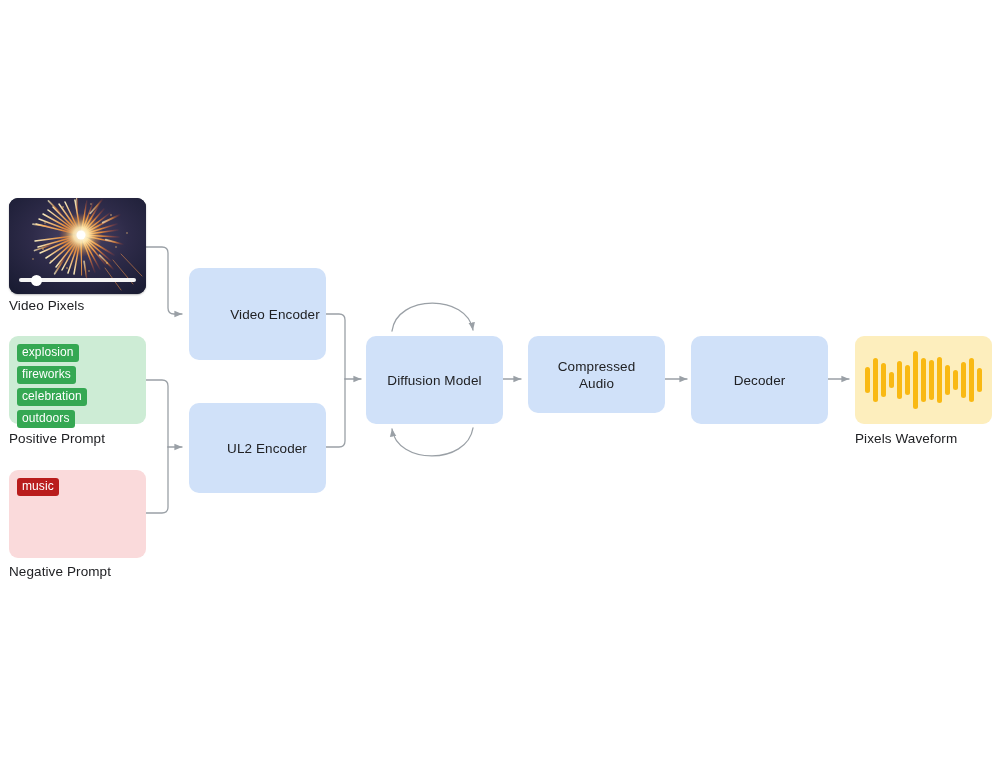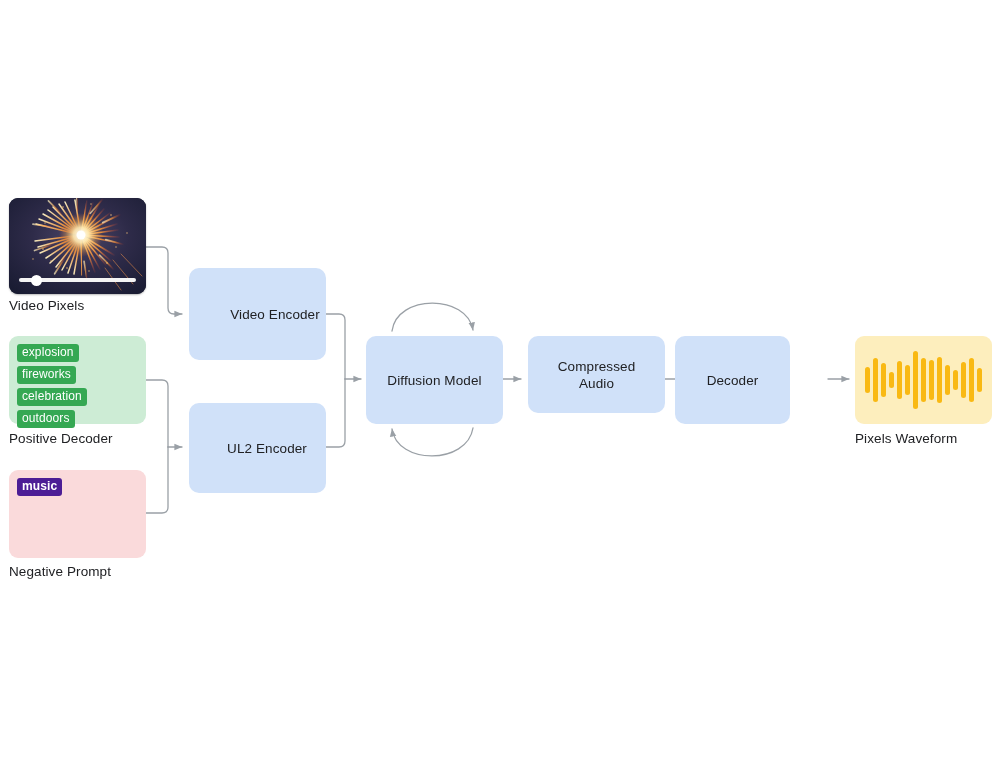--- a/index.html
+++ b/index.html
@@ -112,21 +112,21 @@
     display: inline-block;
     border-radius: 3px;
     padding: 1px 5px 2px 5px;
     font-size: 12px;
     line-height: 15px;
     color: #ffffff;
     letter-spacing: .1px;
     white-space: nowrap;
   }
   .tag-green { background: #35a853; }
-  .tag-red   { background: #4c1d95; font-weight: bold; }
+  .tag-red   { background: #b91c1c; }
   
   #audio-panel {
     position: absolute;
     left: 855px;
     top: 336px;
     width: 137px;
     height: 88px;
     border-radius: 9px;
     background: #fdeebd;
     display: flex;
@@ -283,21 +283,21 @@
   <div class="caption" style="left:9px; top:298px; width:137px;">Video Pixels</div>
 
   <div id="positive-panel" class="prompt-panel">
     <div class="tag-wrap">
       <span class="tag tag-green">explosion</span>
       <span class="tag tag-green">fireworks</span>
       <span class="tag tag-green">celebration</span>
       <span class="tag tag-green">outdoors</span>
     </div>
   </div>
-  <div class="caption" style="left:9px; top:431px; width:137px;">Positive Decoder</div>
+  <div class="caption" style="left:9px; top:431px; width:137px;">Positive Prompt</div>
 
   <div id="negative-panel" class="prompt-panel">
     <div class="tag-wrap">
       <span class="tag tag-red">music</span>
     </div>
   </div>
   <div class="caption" style="left:9px; top:564px; width:137px;">Negative Prompt</div>
 
   <div class="node node-blue" style="left:189px; top:268px; width:137px; height:92px;padding-left:35px;">
     <span class="node-label">Video Encoder</span>
@@ -309,21 +309,21 @@
 
   <div class="node node-blue" style="left:366px; top:336px; width:137px; height:88px;">
     <span class="node-label">Diffusion Model</span>
   </div>
 
   <div class="node node-blue" style="left:528px; top:336px; width:137px; height:77px;">
     <span class="node-label">Compressed
 Audio</span>
   </div>
 
-  <div class="node node-blue" style="left:675px; top:336px; width:115px; height:88px;">
+  <div class="node node-blue" style="left:691px; top:336px; width:137px; height:88px;">
     <span class="node-label">Decoder</span>
   </div>
 
   <div id="audio-panel">
     <div class="wave-bar" style="height: 26px;"></div>
     <div class="wave-bar" style="height: 44px;"></div>
     <div class="wave-bar" style="height: 34px;"></div>
     <div class="wave-bar" style="height: 16px;"></div>
     <div class="wave-bar" style="height: 38px;"></div>
     <div class="wave-bar" style="height: 30px;"></div>

